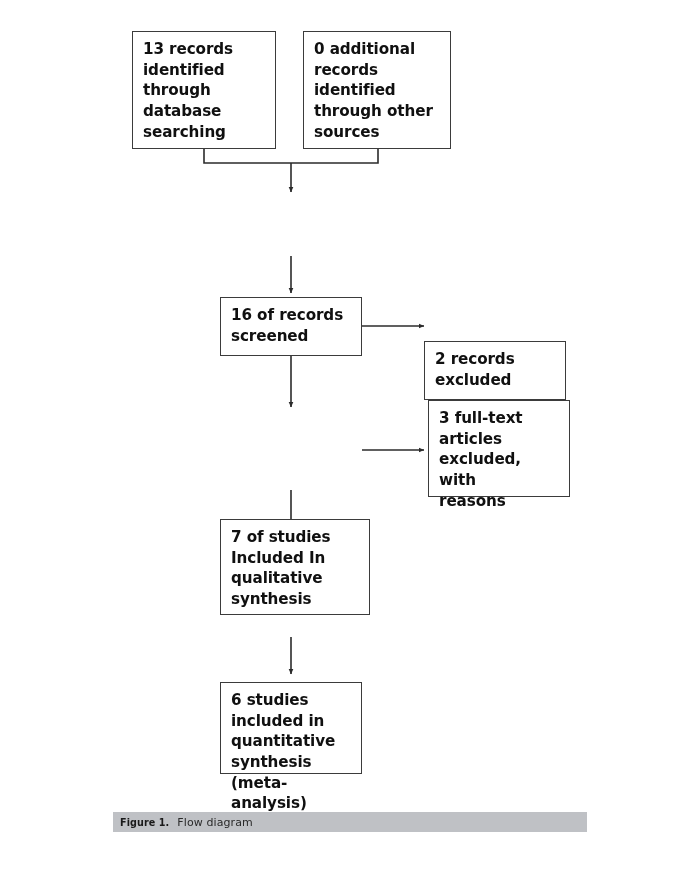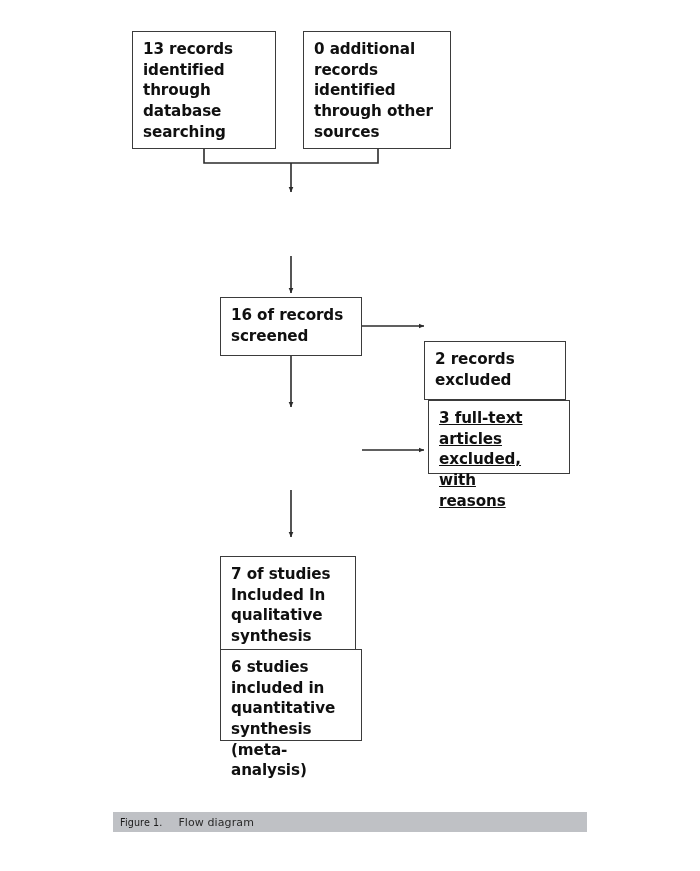--- a/index.html
+++ b/index.html
@@ -49,43 +49,43 @@
     font-weight: 600;
   }
 
   
   #node-identified-db      { left: 132px; top: 31px;  width: 144px; height: 118px; }
   #node-identified-other   { left: 303px; top: 31px;  width: 148px; height: 118px; }
   #node-duplicates-removed { left: 176px; top: 196px; width: 230px; height: 60px;  }
   #node-screened           { left: 220px; top: 297px; width: 142px; height: 59px;  }
   #node-records-excluded   { left: 424px; top: 297px; width: 142px; height: 59px; margin-top: 44px;  }
   #node-fulltext-assessed  { left: 220px; top: 411px; width: 142px; height: 79px;  }
-  #node-fulltext-excluded  { left: 428px; top: 400px; width: 142px; height: 74px; text-decoration: underline;  }
-  #node-qualitative        { left: 220px; top: 556px; width: 136px; height: 96px;  }
-  #node-quantitative       { left: 220px; top: 649px; width: 142px; height: 92px; }
+  #node-fulltext-excluded  { left: 428px; top: 400px; width: 142px; height: 97px;  }
+  #node-qualitative        { left: 220px; top: 519px; width: 150px; height: 96px;  }
+  #node-quantitative       { left: 220px; top: 682px; width: 142px; height: 92px; }
 
   
   #caption-bar {
     position: absolute;
     left: 113px;
     top: 812px;
     width: 474px;
     height: 20px;
     background: #bfc1c5;
     display: flex;
     align-items: center;
     padding-left: 7px;
     box-sizing: border-box;
     font-family: "DejaVu Sans", "Liberation Sans", sans-serif;
   }
   #caption-label {
     font-size: 9.6px;
-    font-weight: normal;
+    font-weight: bold;
     color: #1a1a1a;
-    margin-right: 16px;
+    margin-right: 8px;
     letter-spacing: 0.1px;
     text-align: center;
   }
   #caption-text {
     font-size: 11px;
     font-weight: normal;
     color: #2a2a2a;
     letter-spacing: 0.1px;
   }
 </style>

